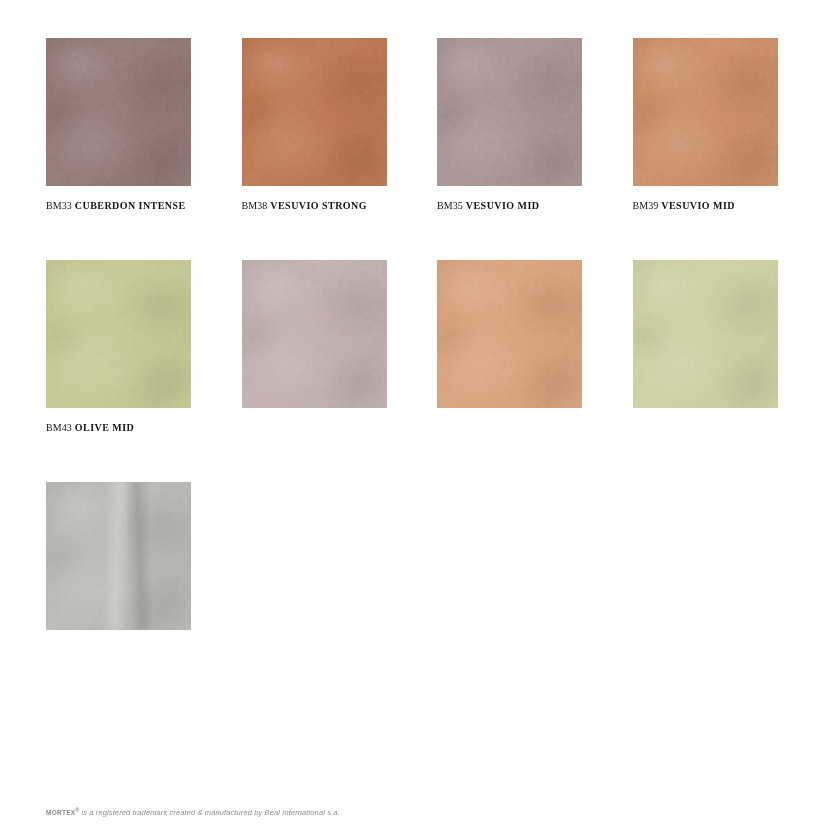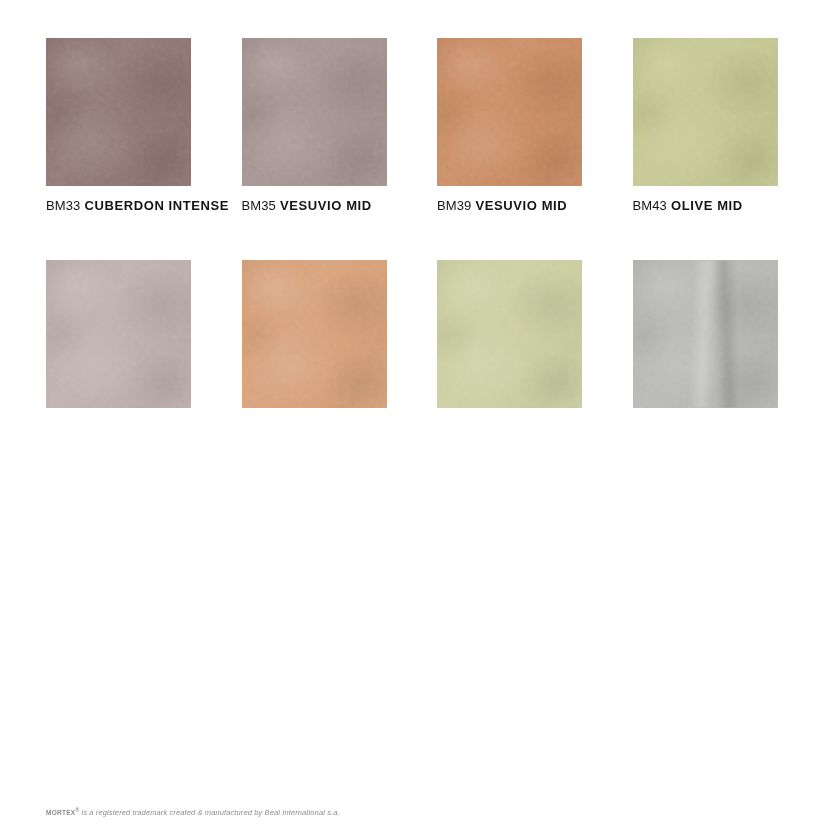--- a/index.html
+++ b/index.html
@@ -111,25 +111,26 @@
       linear-gradient(88deg,
         rgba(0,0,0,0) 56%,
         rgba(0,0,0,.16) 64%,
         rgba(0,0,0,0) 72%);
     filter: blur(1.5px);
   }
   .swatch-chip.has-vstreak .tex-vstreak { opacity: .8; }
 
   .swatch-label {
     margin-top: 14px;
-    font-size: 13px;
+    font-size: 10px;
     line-height: 12px;
     letter-spacing: .035em;
     color: #151515;
     white-space: nowrap;
+    font-family: Liberation Serif, serif;
   }
   .swatch-label .code {
     font-weight: 400;
     letter-spacing: .01em;
   }
   .swatch-label .name {
     font-weight: 700;
     letter-spacing: .045em;
   }
 
@@ -197,20 +198,33 @@
           <div class="tex-streak"></div>
           <div class="tex-vstreak"></div>
           <div class="tex-noise"><svg xmlns="http://www.w3.org/2000/svg" width="100%" height="100%" preserveAspectRatio="none">
               <rect width="100%" height="100%" filter="url(#grainCoarse)" opacity="0.55"></rect>
               <rect width="100%" height="100%" filter="url(#grainFine)" opacity="0.40"></rect>
             </svg></div>
         </div>
         <div class="swatch-label"><span class="code">BM33</span> <span class="name">CUBERDON INTENSE</span></div>
       </div>
       <div class="swatch-cell">
+        <div class="swatch-chip" style="background-color: rgb(187, 115, 80);">
+          <div class="tex-mottle" style="background-position: 5% 25%, 25% 65%, 65% 65%, 15% 35%, 25% 65%;"></div>
+          <div class="tex-sweep"></div>
+          <div class="tex-streak"></div>
+          <div class="tex-vstreak"></div>
+          <div class="tex-noise"><svg xmlns="http://www.w3.org/2000/svg" width="100%" height="100%" preserveAspectRatio="none">
+              <rect width="100%" height="100%" filter="url(#grainCoarse)" opacity="0.55"></rect>
+              <rect width="100%" height="100%" filter="url(#grainFine)" opacity="0.40"></rect>
+            </svg></div>
+        </div>
+        <div class="swatch-label"><span class="code">BM38</span> <span class="name">VESUVIO STRONG</span></div>
+      </div>
+      <div class="swatch-cell">
         <div class="swatch-chip" style="background-color: rgb(163, 145, 142);">
           <div class="tex-mottle" style="background-position: 56% 4%, 12% 48%, 8% 72%, 4% 26%, 4% 68%;"></div>
           <div class="tex-sweep"></div>
           <div class="tex-streak"></div>
           <div class="tex-vstreak"></div>
           <div class="tex-noise"><svg xmlns="http://www.w3.org/2000/svg" width="100%" height="100%" preserveAspectRatio="none">
               <rect width="100%" height="100%" filter="url(#grainCoarse)" opacity="0.55"></rect>
               <rect width="100%" height="100%" filter="url(#grainFine)" opacity="0.40"></rect>
             </svg></div>
         </div>

